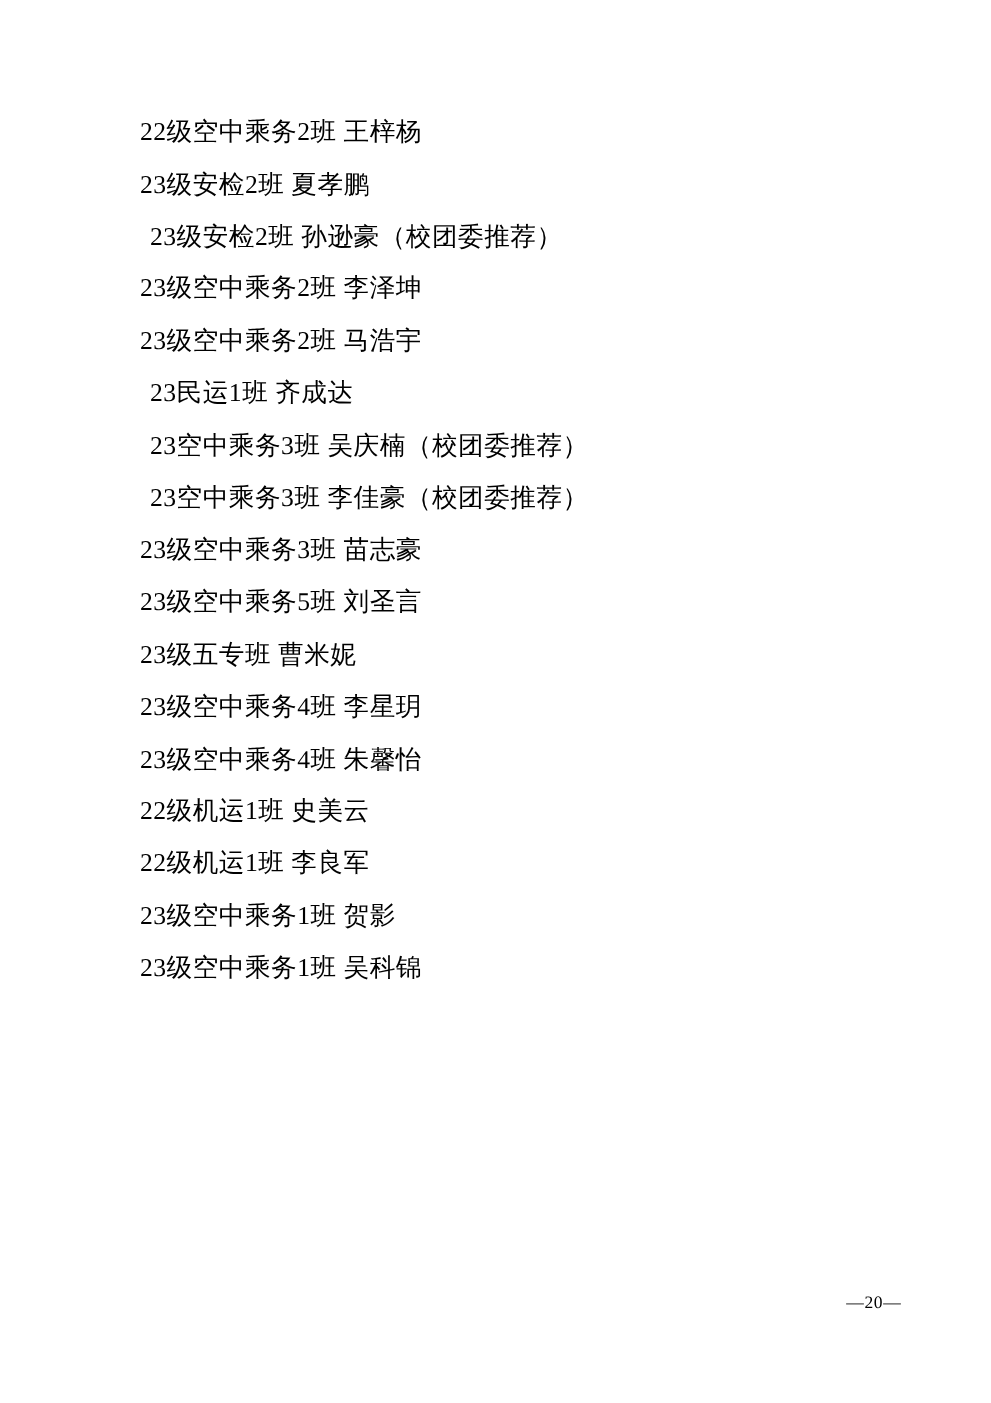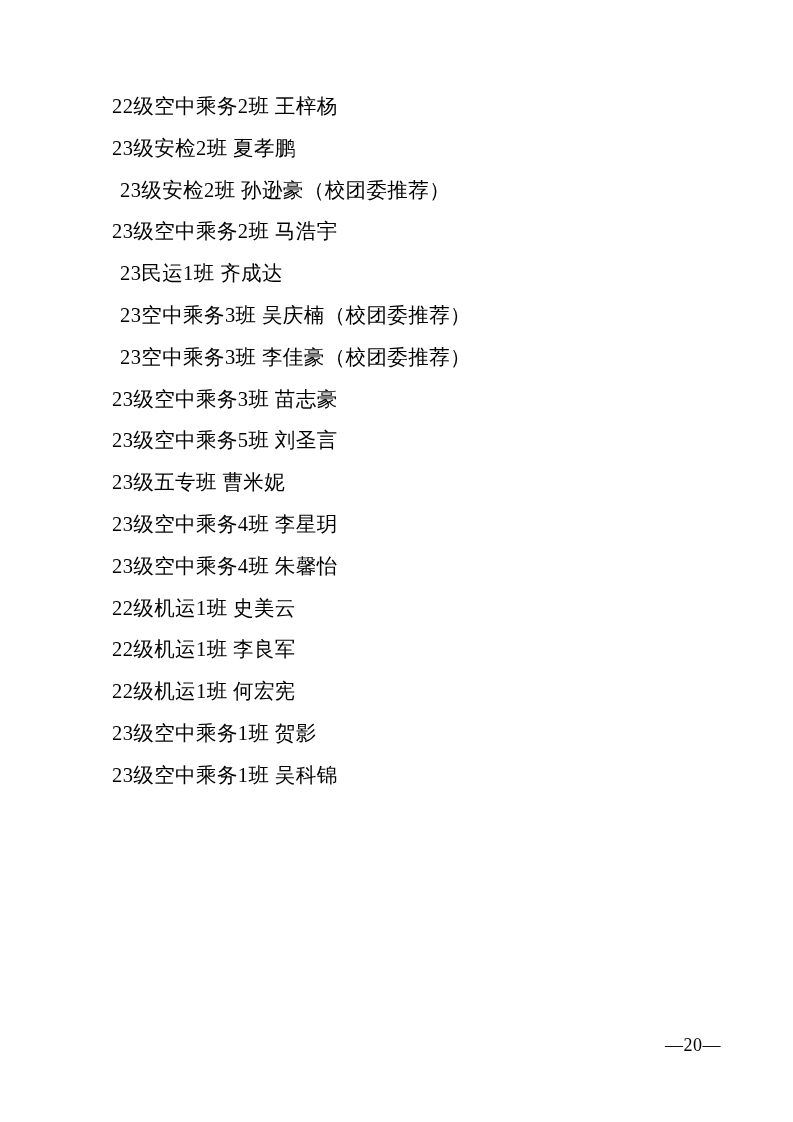--- a/index.html
+++ b/index.html
@@ -37,42 +37,42 @@
     font-family: "Liberation Serif", "DejaVu Serif", serif;
     font-weight: 500;
   }
   .line.indent {
     padding-left: 8px;
   }
   .page-number {
     position: absolute;
     right: 72px;
     top: 1035px;
-    font-size: 18px;
+    font-size: 14px;
     font-family: "Liberation Serif", "DejaVu Serif", serif;
     letter-spacing: 0.5px;
   }
 </style>
 </head>
 <body>
 
 <div class="page">
   <div class="content">
       <div class="line">22级空中乘务2班 王梓杨</div>
       <div class="line">23级安检2班 夏孝鹏</div>
       <div class="line indent">23级安检2班 孙逊豪（校团委推荐）</div>
+      <div class="line">23级空中乘务2班 李泽坤</div>
       <div class="line">23级空中乘务2班 马浩宇</div>
       <div class="line indent">23民运1班 齐成达</div>
       <div class="line indent">23空中乘务3班 吴庆楠（校团委推荐）</div>
       <div class="line indent">23空中乘务3班 李佳豪（校团委推荐）</div>
       <div class="line">23级空中乘务3班 苗志豪</div>
       <div class="line">23级空中乘务5班 刘圣言</div>
       <div class="line">23级五专班 曹米妮</div>
       <div class="line">23级空中乘务4班 李星玥</div>
       <div class="line">23级空中乘务4班 朱馨怡</div>
       <div class="line">22级机运1班 史美云</div>
       <div class="line">22级机运1班 李良军</div>
-      <div class="line">22级机运1班 何宏宪</div>
       <div class="line">23级空中乘务1班 贺影</div>
       <div class="line">23级空中乘务1班 吴科锦</div>
     </div>
   <div class="page-number">—20—</div>
 </div>
 
 </body></html>

